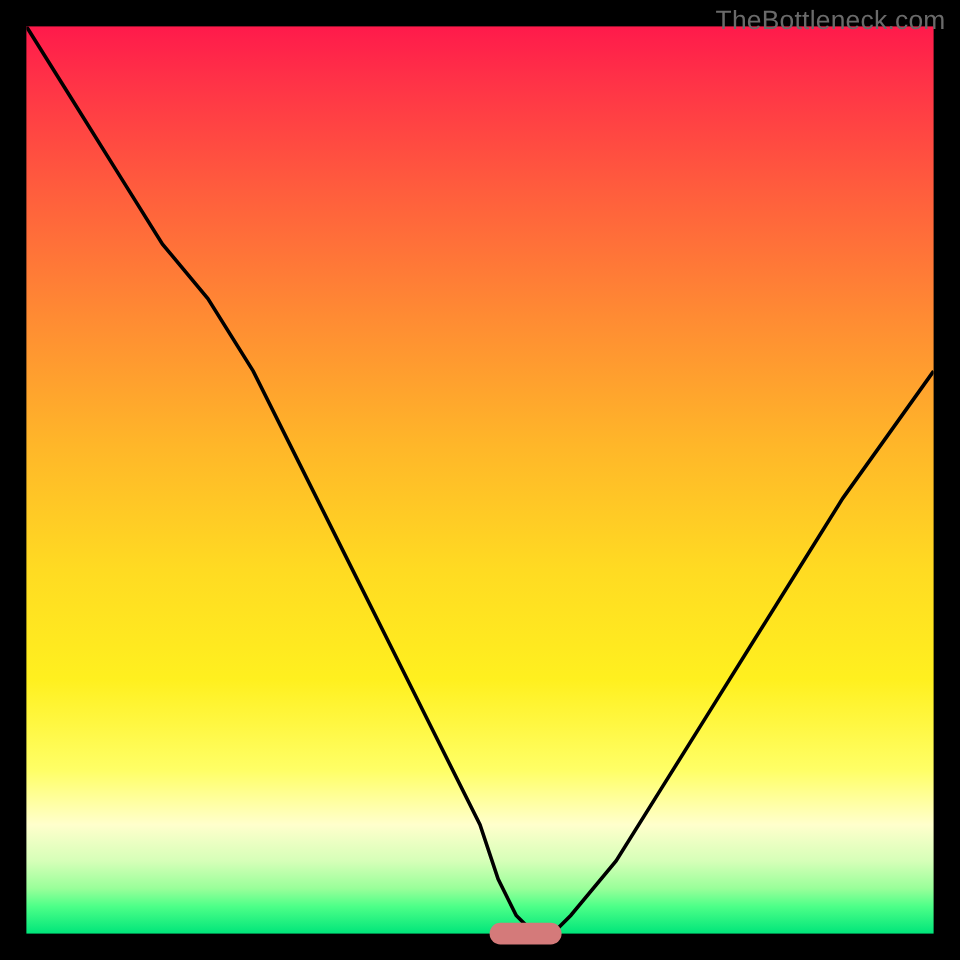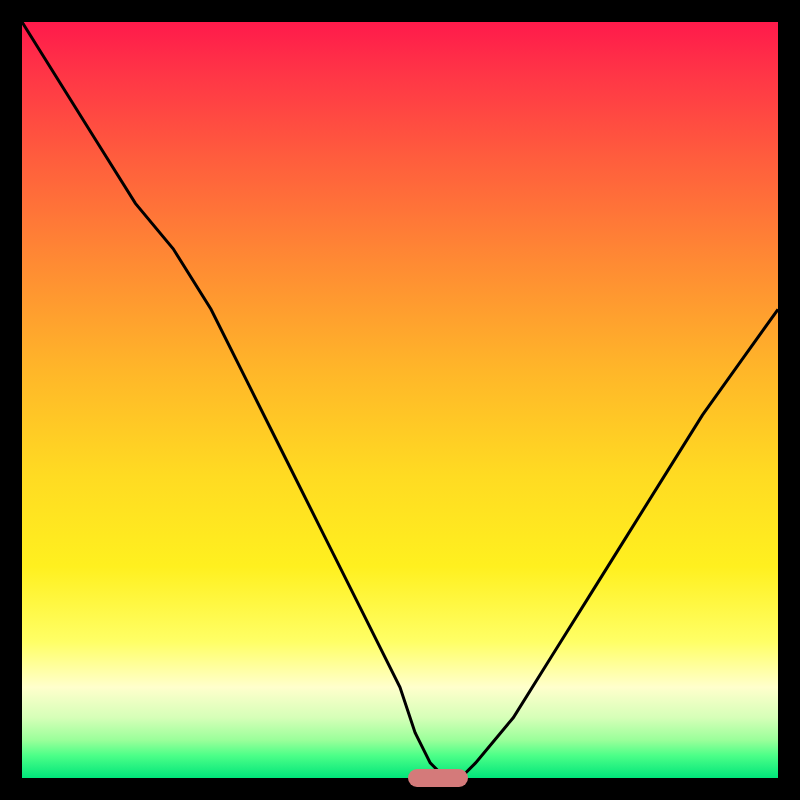--- a/index.html
+++ b/index.html
@@ -66,20 +66,21 @@
     background: #d47a7a;
     border-radius: 9px;
     z-index: 6;
   }
 </style>
 </head>
 <body>
 
 <div class="frame">
 
+  <div class="watermark">TheBottleneck.com</div>
 
   <div class="plot-area"></div>
 
   <svg class="overlay" viewBox="0 0 756 756" preserveAspectRatio="none">
     <path fill="none" stroke="#000" stroke-width="3" d="M0.0 0.0 L37.8 60.5 L75.6 121.0 L113.4 181.4 L151.2 226.8 L189.0 287.3 L226.8 362.9 L264.6 438.5 L302.4 514.1 L340.2 589.7 L378.0 665.3 L393.1 710.6 L408.2 740.9 L423.4 756.0 L438.5 756.0 L453.6 740.9 L491.4 695.5 L529.2 635.0 L567.0 574.6 L604.8 514.1 L642.6 453.6 L680.4 393.1 L718.2 340.2 L756.0 287.3"></path>
   </svg>
 
   <div class="marker" style="left: 407.56px; top: 769px; width: 60.48px;"></div>
 </div>
 

